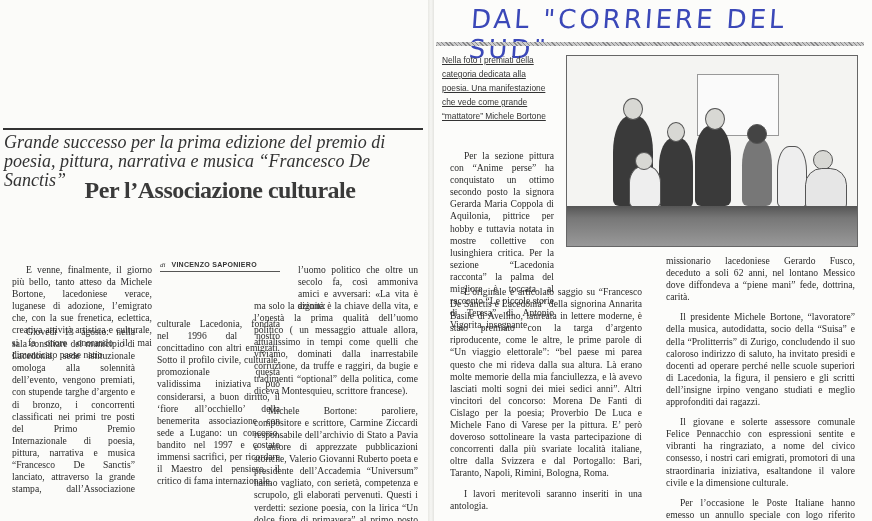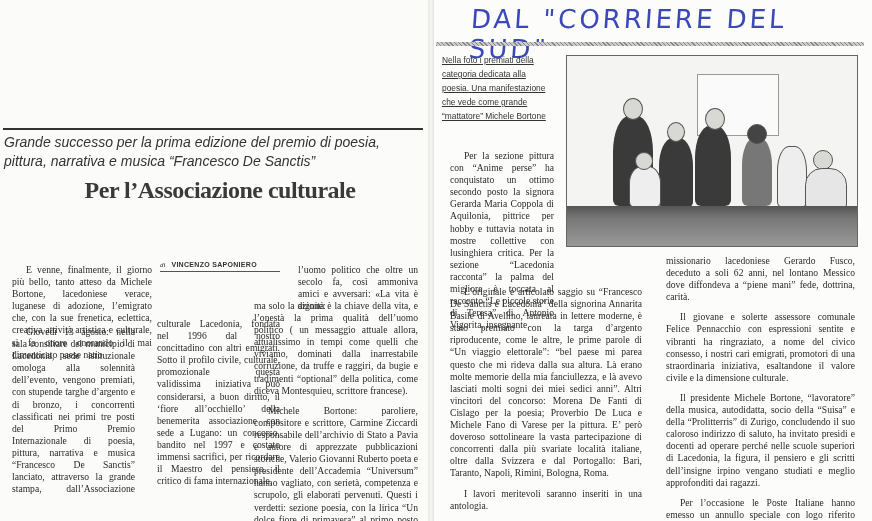--- a/index.html
+++ b/index.html
@@ -19,22 +19,22 @@
   }
   .sheet-right {
     position: absolute; left: 434px; top: 0; width: 438px; height: 521px;
     background: #fcfcfa;
   }
   .rule-top {
     position: absolute; left: 3px; top: 128px; width: 420px; height: 2px; background: #333;
   }
   .kicker {
     position: absolute; left: 4px; top: 133px; width: 420px;
-    font-family: Liberation Sans, sans-serif; font-style: italic;
-    font-size: 14px; line-height: 19px; color: #333;
+    font-family: Liberation Serif, serif; font-style: italic;
+    font-size: 18px; line-height: 19px; color: #333;
   }
   .headline {
     position: absolute; left: 0; top: 174px; width: 440px; text-align: center;
     font-family: "Liberation Serif", serif; font-weight: bold;
     font-size: 24px; line-height: 33px; color: #3a3a3a; letter-spacing: -0.5px;
   }
   .byline {
     position: absolute; left: 160px; top: 261px; width: 120px;
     font-size: 7px; font-family: "Liberation Sans", sans-serif; color: #333;
     border-bottom: 1px solid #555; padding-bottom: 2px;
@@ -144,18 +144,18 @@
   <p>Per la sezione pittura con “Anime perse” ha conquistato un ottimo secondo posto la signora Gerarda Maria Coppola di Aquilonia, pittrice per hobby e tuttavia notata in mostre collettive con lusinghiera critica. Per la sezione “Lacedonia racconta” la palma del migliore è toccata al racconto “Le piccole storie di Teresa” di Antonio Vigorita, insegnante</p>
 </div>
 <div class="col c4-wide" style="left:442px; top:278px; width:208px;">
   <p>L’originale e articolato saggio su “Francesco De Sanctis e Lacedonia” della signorina Annarita Basile di Avellino, laureata in lettere moderne, è stato premiato con la targa d’argento riproducente, come le altre, le prime parole di “Un viaggio elettorale”: “bel paese mi parea questo che mi rideva dalla sua altura. Là erano molte memorie della mia fanciullezza, e là avevo lasciati molti sogni dei miei sedici anni”. Altri vincitori del concorso: Morena De Fanti di Cislago per la poesia; Proverbio De Luca e Michele Fano di Varese per la pittura. E’ però doveroso sottolineare la vasta partecipazione di concorrenti dalla più svariate località italiane, oltre dalla Svizzera e dal Portogallo: Bari, Taranto, Napoli, Rimini, Bologna, Roma.</p>
   <p>I lavori meritevoli saranno inseriti in una antologia.</p>
   <p>Intanto, l’associazione, con lodevole sensibilità, ha deciso di premiare alla memoria il</p>
 </div>
 
 <div class="col c5">
   <p class="noindent">missionario lacedoniese Gerardo Fusco, deceduto a soli 62 anni, nel lontano Messico dove diffondeva a “piene mani” fede, dottrina, carità.</p>
+  <p>Il presidente Michele Bortone, “lavoratore” della musica, autodidatta, socio della “Suisa” e della “Prolitterris” di Zurigo, concludendo il suo caloroso indirizzo di saluto, ha invitato presidi e docenti ad operare perché nelle scuole superiori di Lacedonia, la figura, il pensiero e gli scritti dell’insigne irpino vengano studiati e meglio approfonditi dai ragazzi.</p>
   <p>Il giovane e solerte assessore comunale Felice Pennacchio con espressioni sentite e vibranti ha ringraziato, a nome del civico consesso, i nostri cari emigrati, promotori di una straordinaria iniziativa, esaltandone il valore civile e la dimensione culturale.</p>
-  <p>Il presidente Michele Bortone, “lavoratore” della musica, autodidatta, socio della “Suisa” e della “Prolitterris” di Zurigo, concludendo il suo caloroso indirizzo di saluto, ha invitato presidi e docenti ad operare perché nelle scuole superiori di Lacedonia, la figura, il pensiero e gli scritti dell’insigne irpino vengano studiati e meglio approfonditi dai ragazzi.</p>
   <p>Per l’occasione le Poste Italiane hanno emesso un annullo speciale con logo riferito all’antico e prestigioso istituto magistrale “F. De Sanctis” e al monumento che i lacedoniesi, in segno di perenne gratitudine nel 1895, innalzarono all’illustre comprovinciale.</p>
 </div>
 
 <div class="dateline">Lacedonia, 21 settembre 1998.</div>
 
 </body></html>

